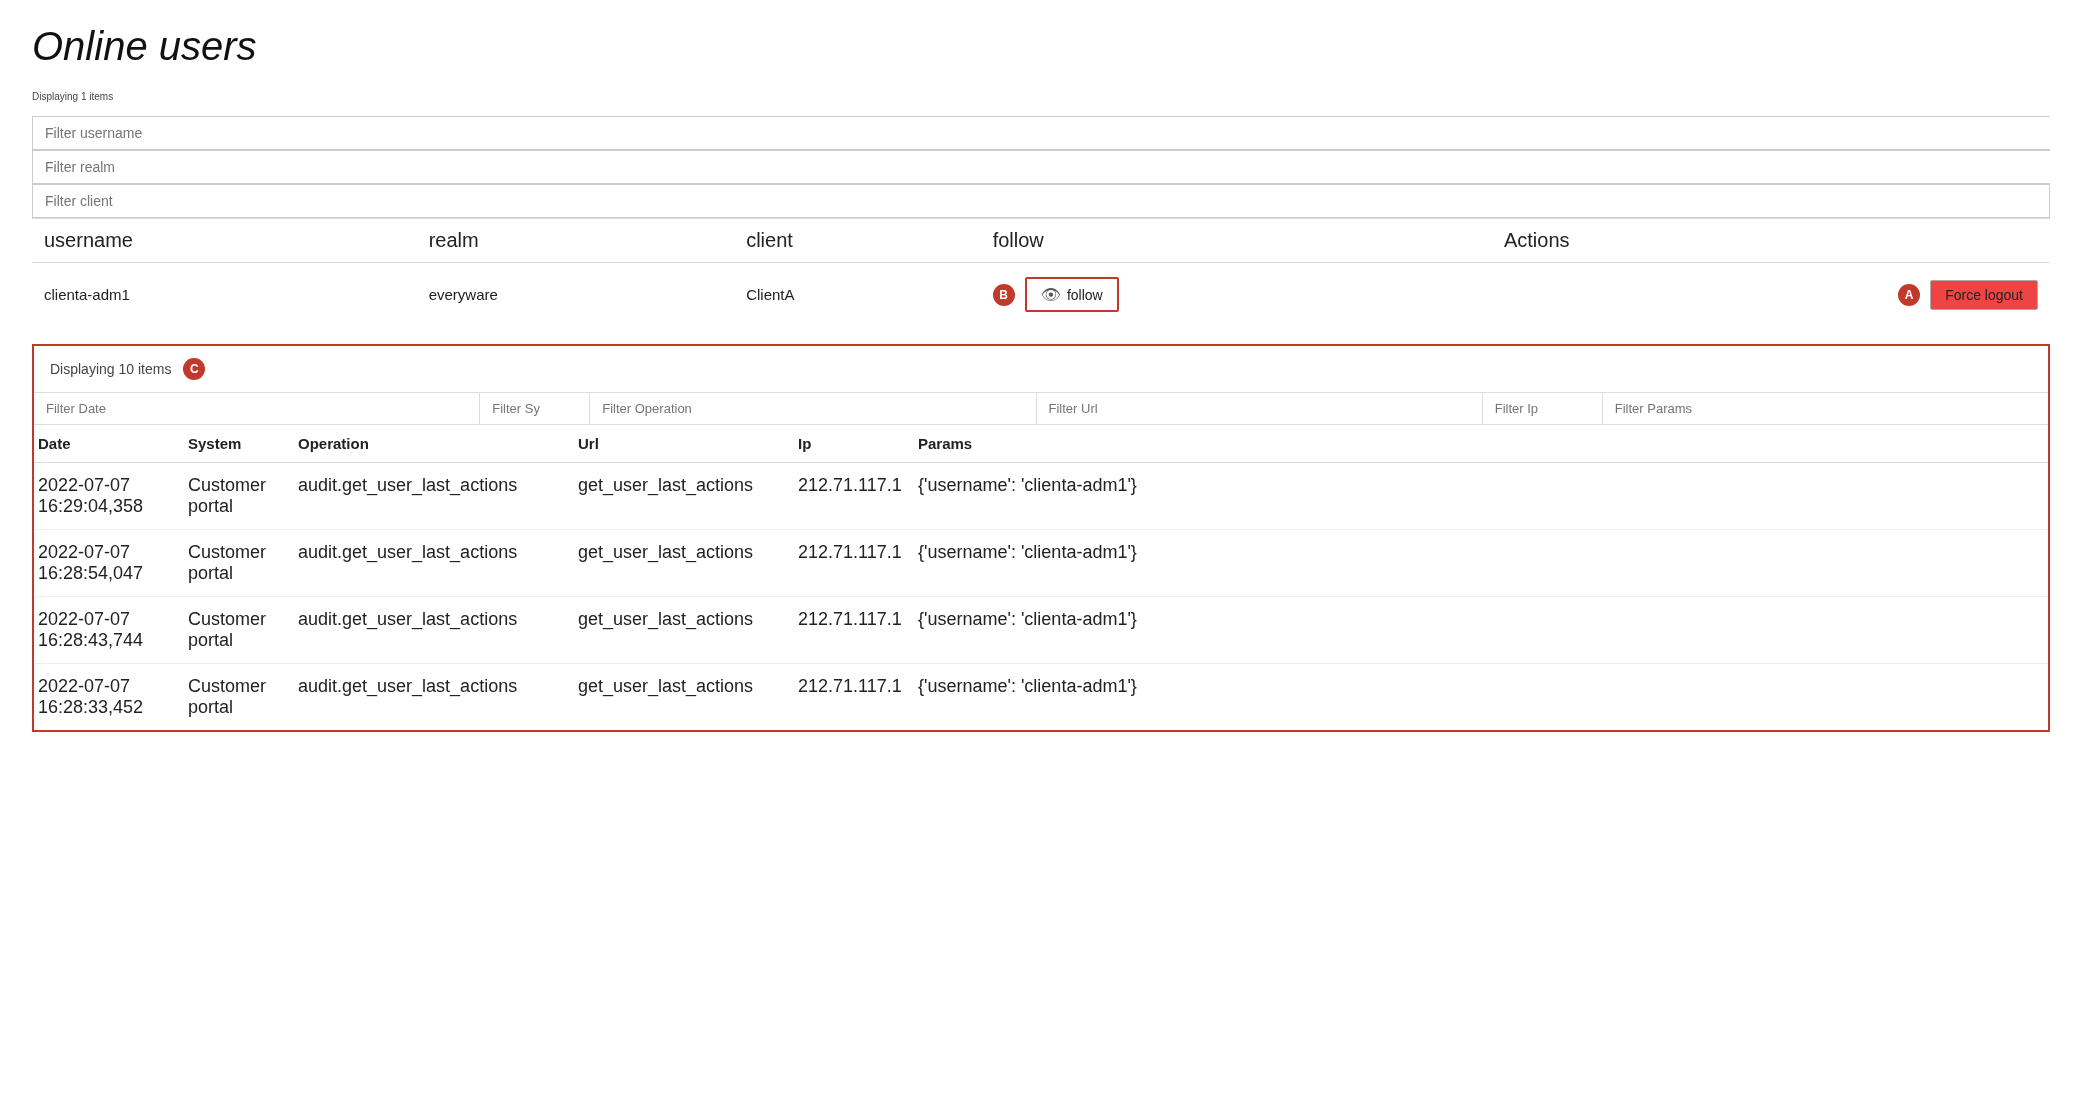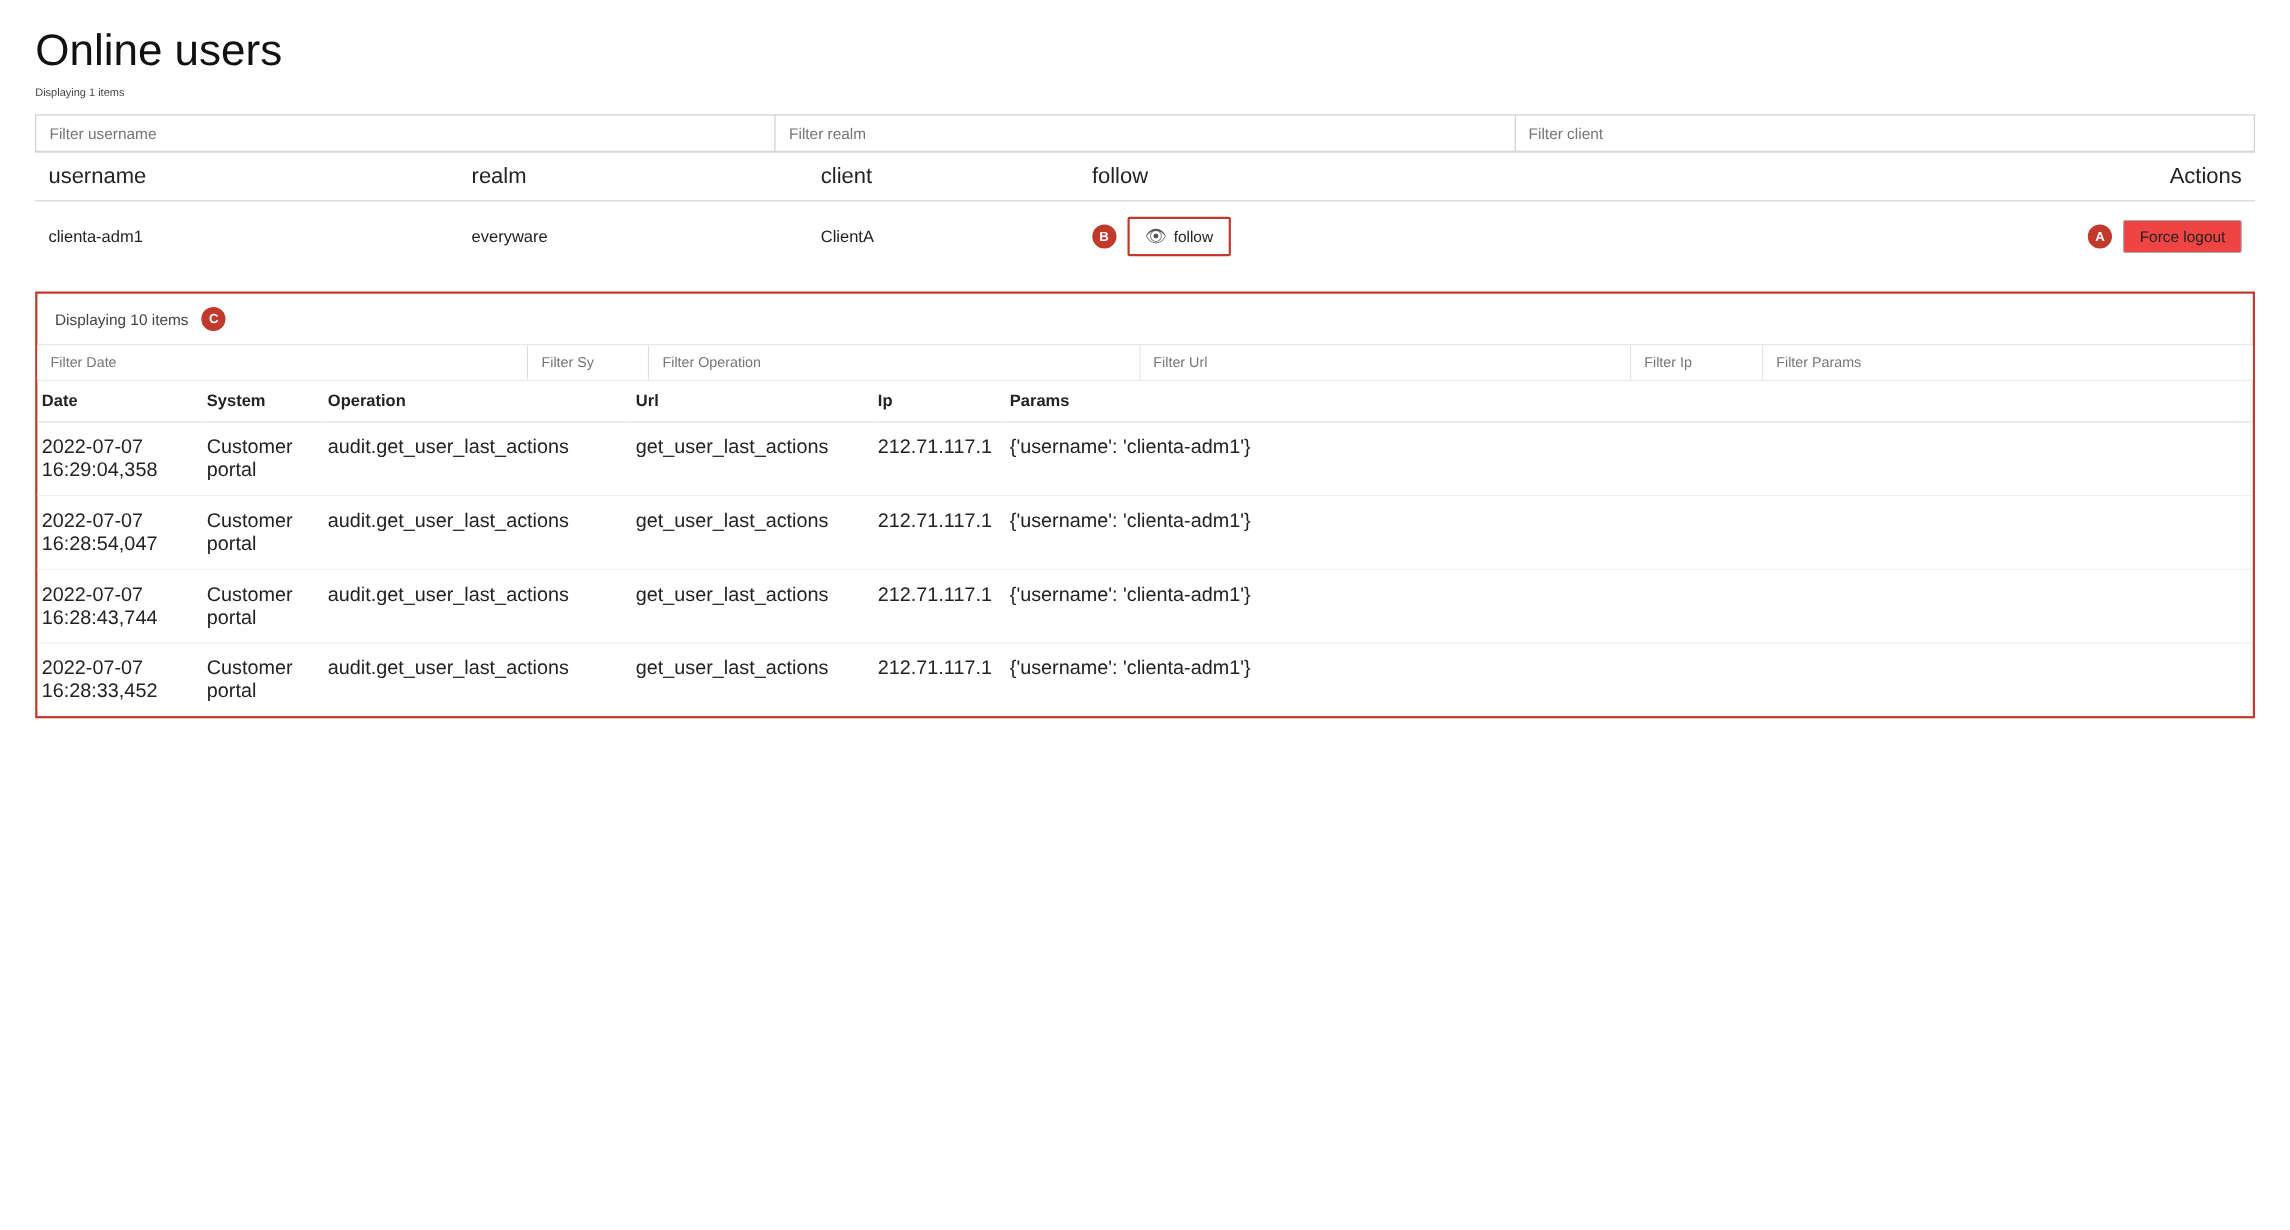--- a/index.html
+++ b/index.html
@@ -6,32 +6,34 @@
     body {
       font-family: Arial, sans-serif;
       background: #fff;
       color: #222;
       padding: 24px 32px;
       font-size: 15px;
     }
     h1 {
       font-size: 40px;
       font-weight: 400;
-      margin-bottom: 10px;
+      margin-bottom: 22px;
       color: #111;
+      font-style: italic;
     }
     .displaying-items {
       font-size: 10px;
       color: #444;
       margin-bottom: 14px;
     }
     .filter-row {
       display: flex;
       gap: 0;
       margin-bottom: 0;
+      flex-direction: column;
     }
     .filter-row input {
       flex: 1;
       border: 1px solid #ccc;
       padding: 8px 12px;
       font-size: 14px;
       color: #999;
       outline: none;
       background: #fff;
     }
@@ -188,21 +190,21 @@
   <input type="text" placeholder="Filter client" style="">
 </div>
 
 <table class="main-table">
   <thead>
     <tr>
       <th>username</th>
       <th>realm</th>
       <th>client</th>
       <th>follow</th>
-      <th style="text-align:right;">Actions</th>
+      <th style="text-align:left;">Actions</th>
     </tr>
   </thead>
   <tbody id="main-tbody">
   <tr>
       <td>clienta-adm1</td>
       <td>everyware</td>
       <td>ClientA</td>
       <td>
         <div class="col-follow">
           <span class="badge badge-b">B</span>

